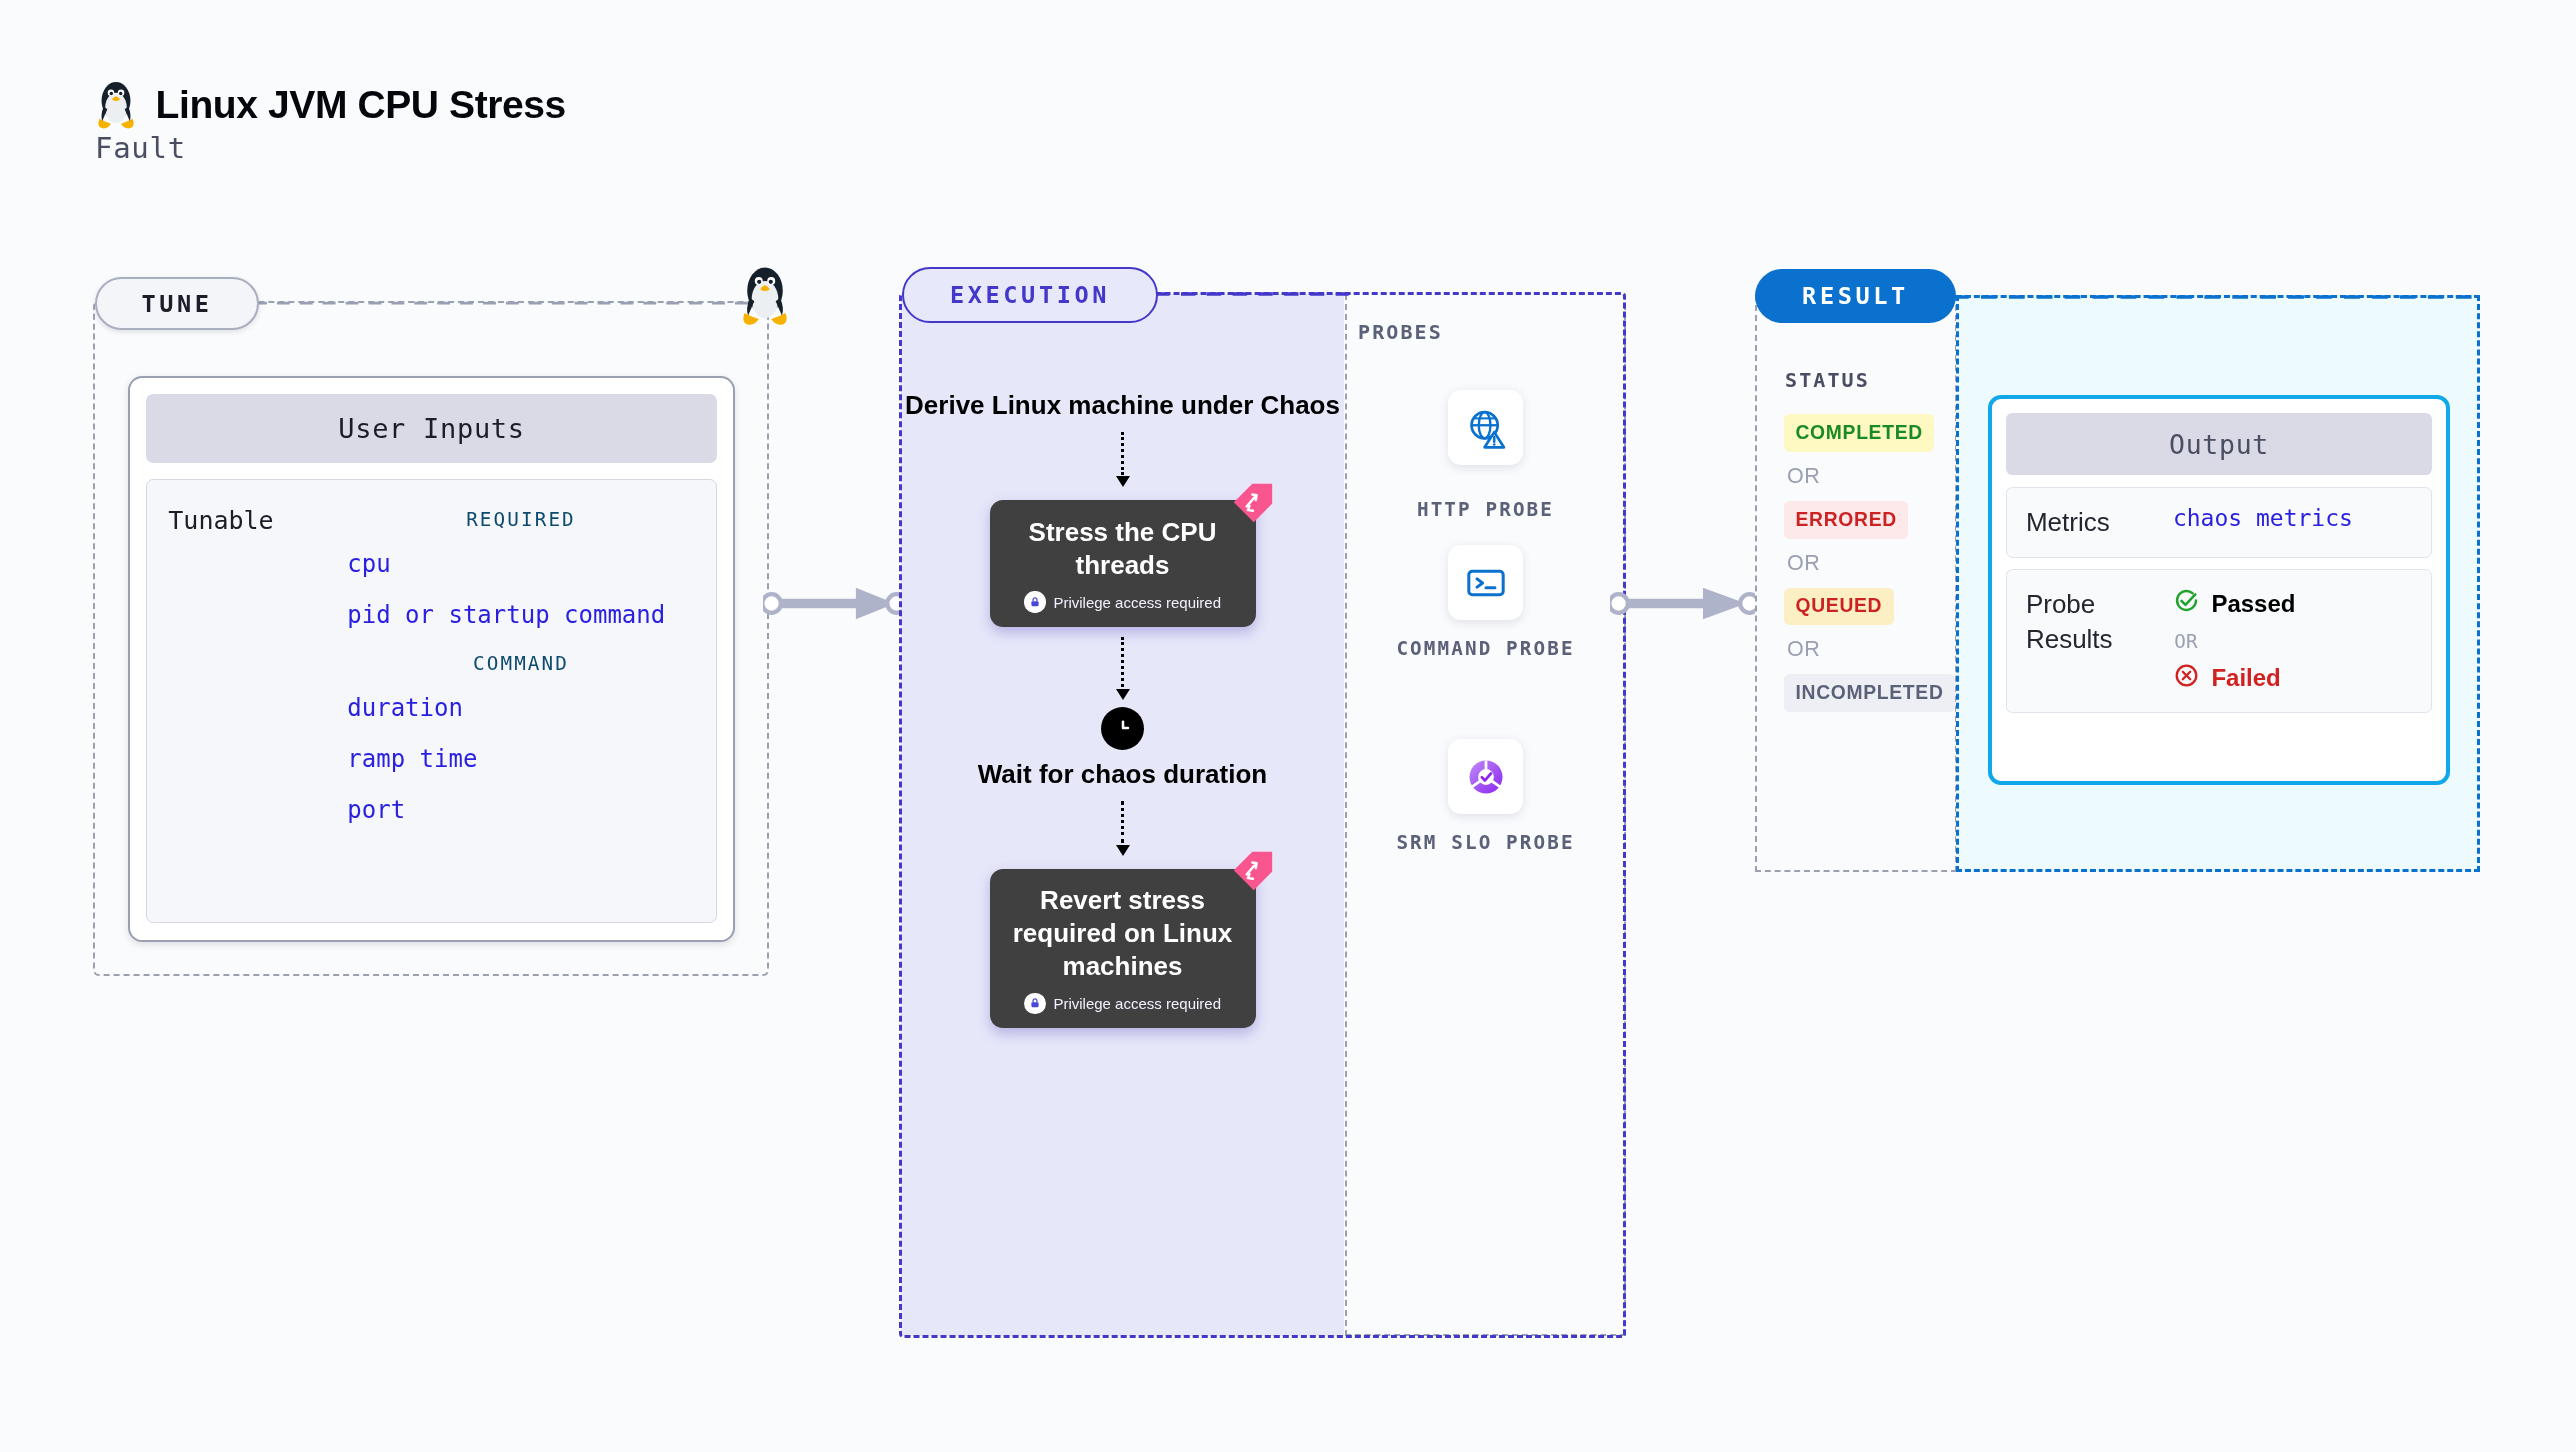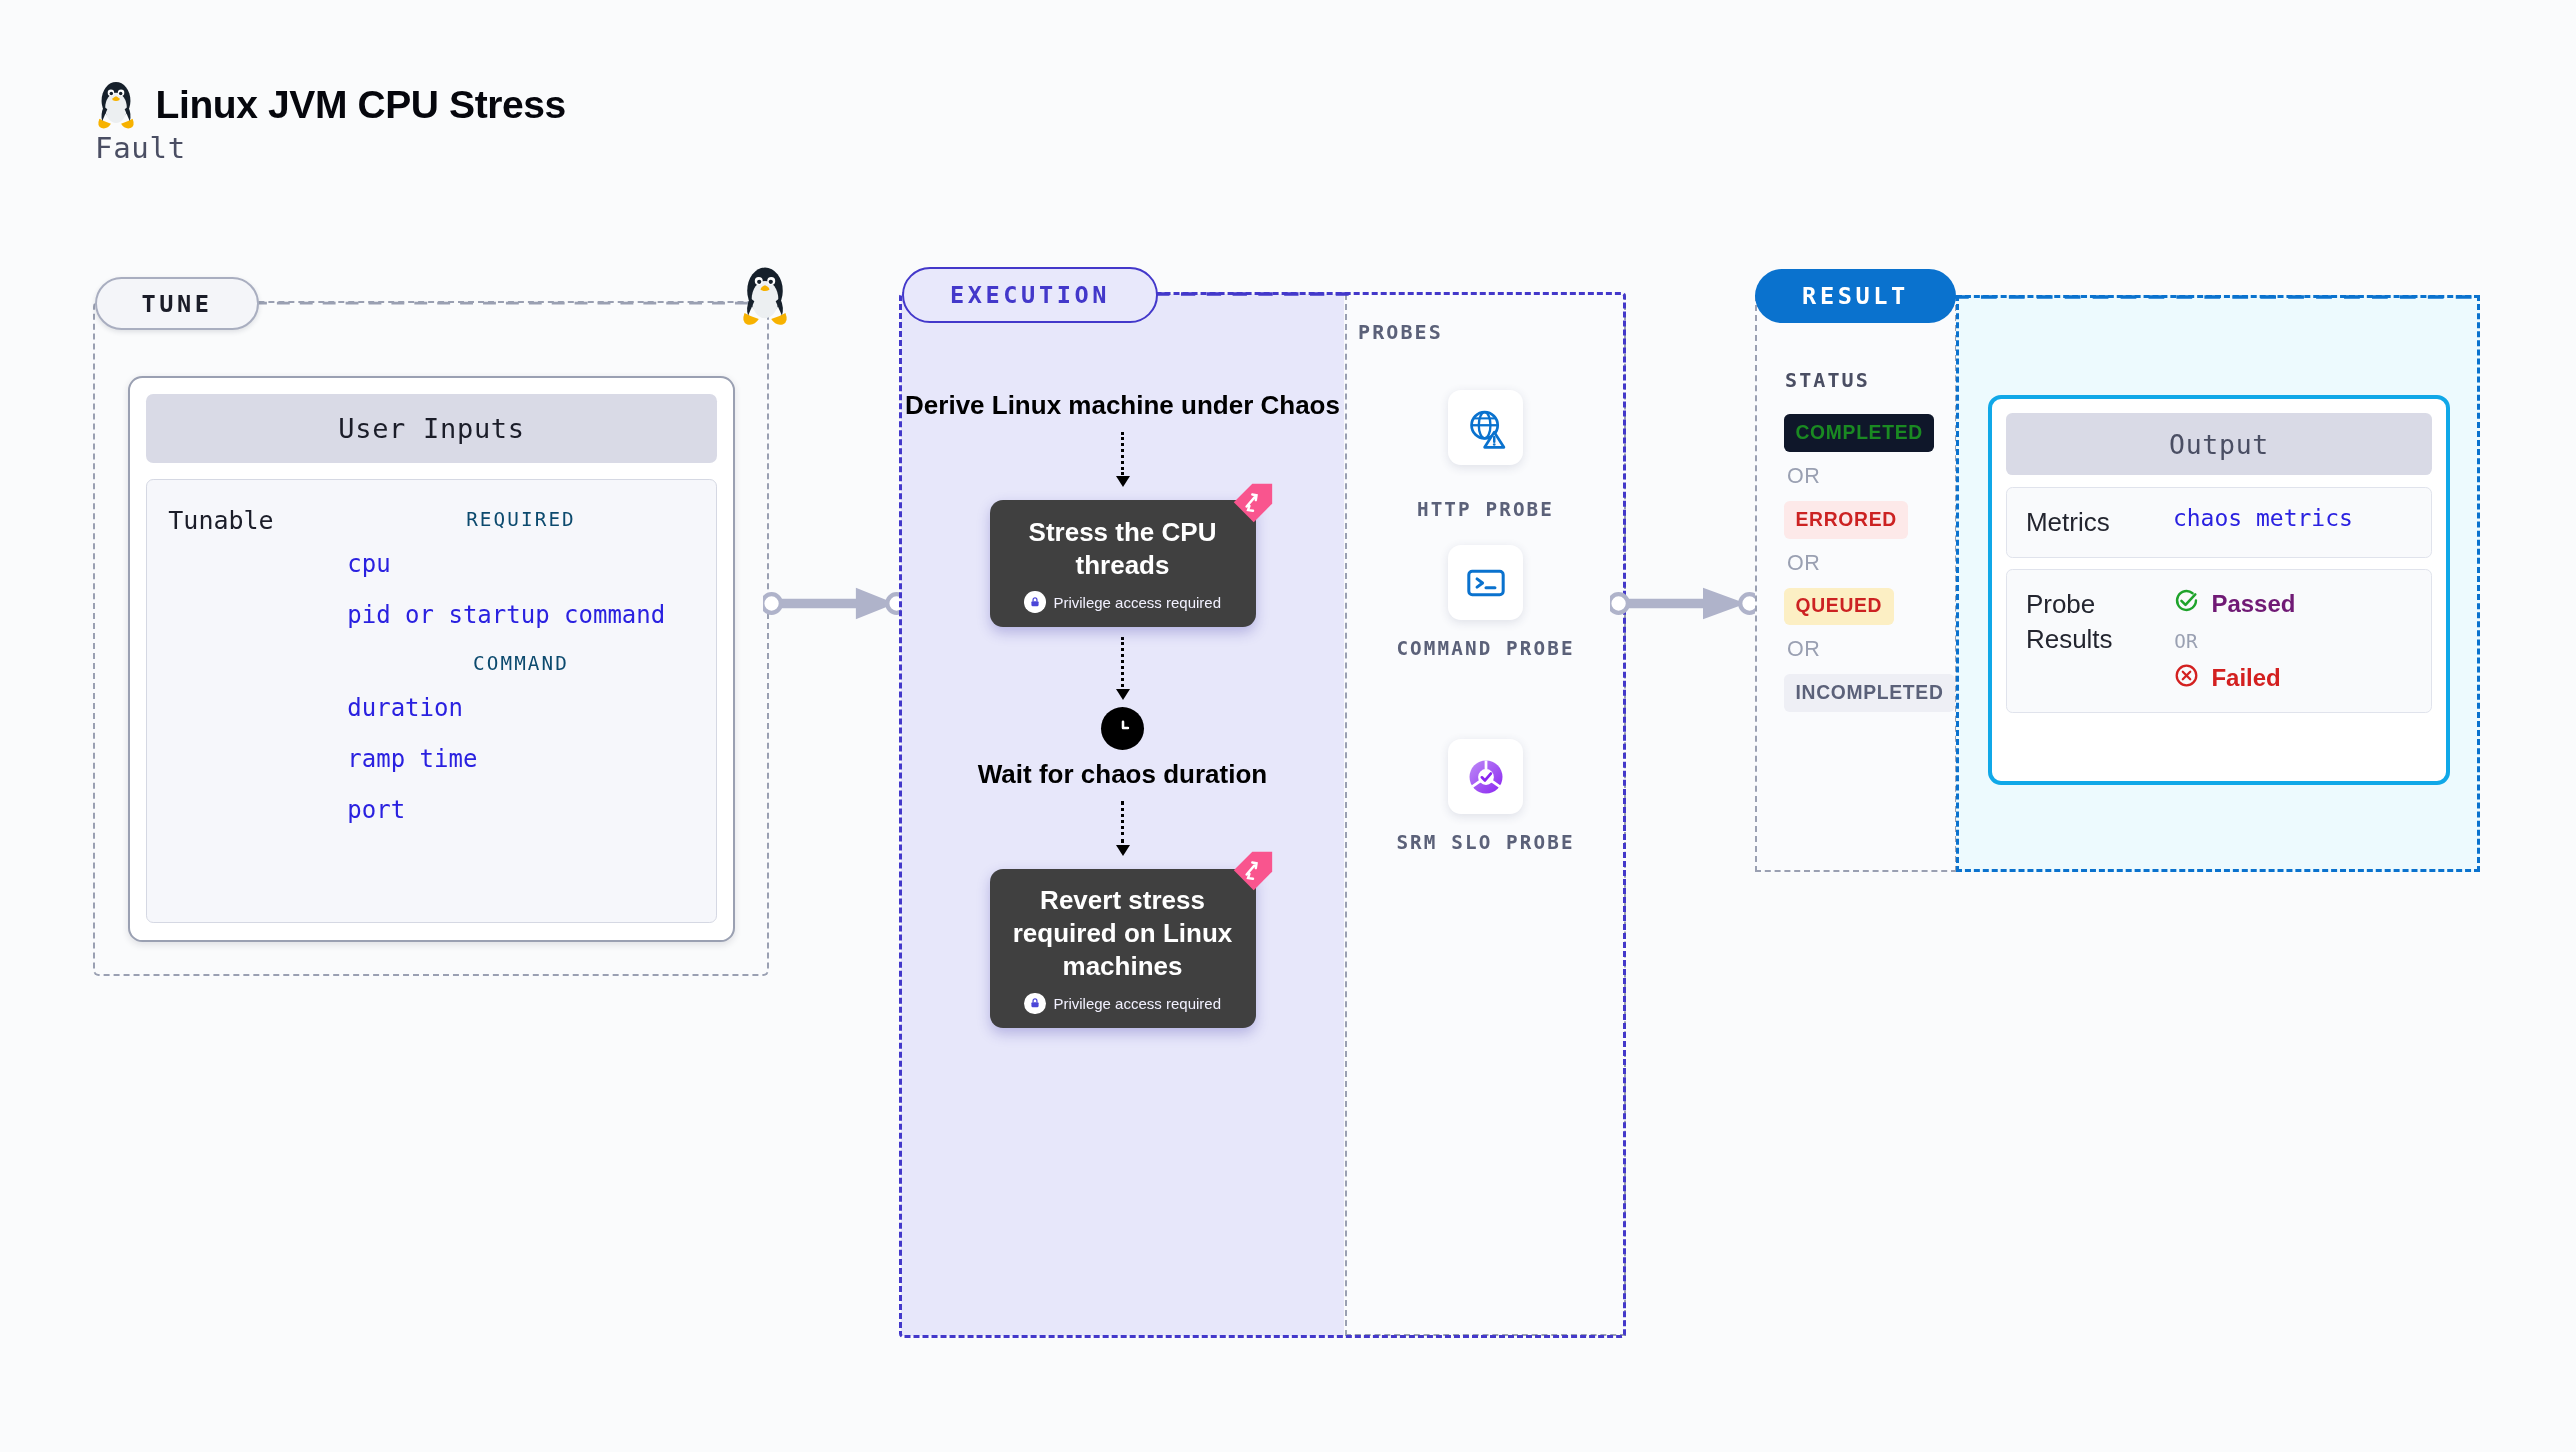--- a/index.html
+++ b/index.html
@@ -613,21 +613,21 @@
 </svg>
 
 <div class="pill" id="pill-result">
   <span>RESULT</span>
 </div>
 
 <div id="status-title">STATUS</div>
 
 <div id="status-list">
   <div>
-    <span class="status-badge" style="background:#0f172a;color:#1A8A22;">COMPLETED</span>
+    <span class="status-badge" style="background:#fef9c3;color:#1A8A22;">COMPLETED</span>
   </div>
   <div class="status-or">OR</div>
   <div>
     <span class="status-badge" style="background:#FDE9E9;color:#CC2222;">ERRORED</span>
   </div>
   <div class="status-or">OR</div>
   <div>
     <span class="status-badge" style="background:#FCEFC4;color:#CC2222;">QUEUED</span>
   </div>
   <div class="status-or">OR</div>
@@ -649,21 +649,21 @@
       <div>Probe Results</div>
     </div>
     <div id="probe-results-values">
       <div class="probe-result-line">
         <span>
           <svg width="27" height="27" viewBox="0 0 40 40">
             <path d="M34 20 a14 14 0 1 1 -5 -10.8" fill="none" stroke="#1FA32B" stroke-width="3.6" stroke-linecap="round"></path>
             <path d="M12.5 20.5 L18.5 26.5 L33 11" fill="none" stroke="#1FA32B" stroke-width="3.8" stroke-linecap="round" stroke-linejoin="round"></path>
           </svg>
         </span>
-        <span style="color:#701a75;">Passed</span>
+        <span style="color:#000000;">Passed</span>
       </div>
       <div class="probe-or">OR</div>
       <div class="probe-result-line">
         <span>
           <svg width="27" height="27" viewBox="0 0 40 40">
             <circle cx="20" cy="20" r="14.5" fill="none" stroke="#D32020" stroke-width="3.4"></circle>
             <path d="M14.5 14.5 L25.5 25.5 M25.5 14.5 L14.5 25.5" stroke="#D32020" stroke-width="3.4" stroke-linecap="round"></path>
           </svg>
         </span>
         <span style="color:#D32020;">Failed</span>

